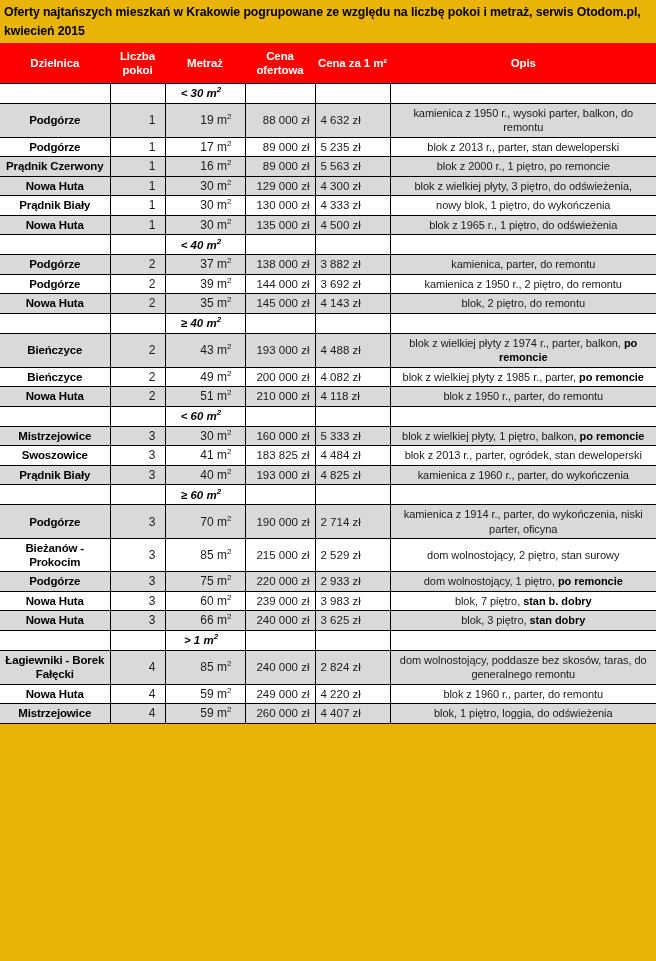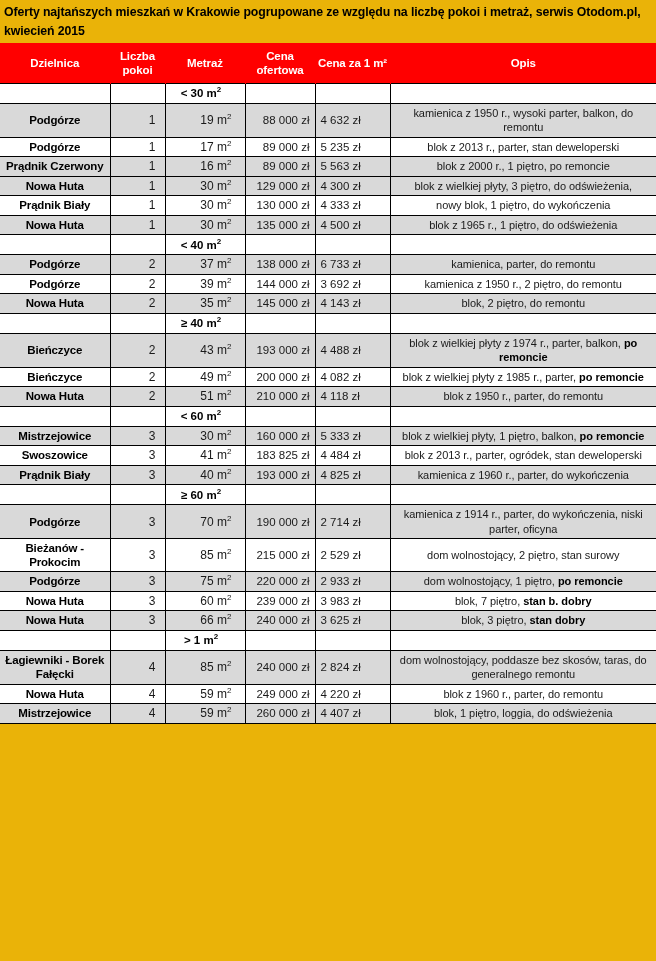--- a/index.html
+++ b/index.html
@@ -118,20 +118,21 @@
 
   sup.sq { font-size: 8px; vertical-align: super; line-height: 0; }
 
   tr.grouprow td {
     background: #ffffff !important;
     height: 20px;
     padding-top: 1px;
     padding-bottom: 1px;
   }
   tr.grouprow td.mt {
+    font-style: italic;
     font-weight: bold;
     font-size: 11.5px;
     text-align: center;
     padding-right: 13px;
     color: #000;
   }
 </style>
 </head>
 <body>
 
@@ -221,21 +222,21 @@
           <td class="mt">&lt; 40 m<sup class="sq">2</sup></td>
           <td class="co"></td>
           <td class="cm"></td>
           <td class="op"></td>
         </tr>
         <tr class="alt">
           <td class="dz">Podgórze</td>
           <td class="lp">2</td>
           <td class="mt">37 m<sup class="sq">2</sup></td>
           <td class="co">138 000 zł</td>
-          <td class="cm">6 733 zł</td>
+          <td class="cm">3 882 zł</td>
           <td class="op">kamienica, parter, do remontu</td>
         </tr>
         <tr>
           <td class="dz">Podgórze</td>
           <td class="lp">2</td>
           <td class="mt">39 m<sup class="sq">2</sup></td>
           <td class="co">144 000 zł</td>
           <td class="cm">3 692 zł</td>
           <td class="op">kamienica z 1950 r., 2 piętro, do remontu</td>
         </tr>

